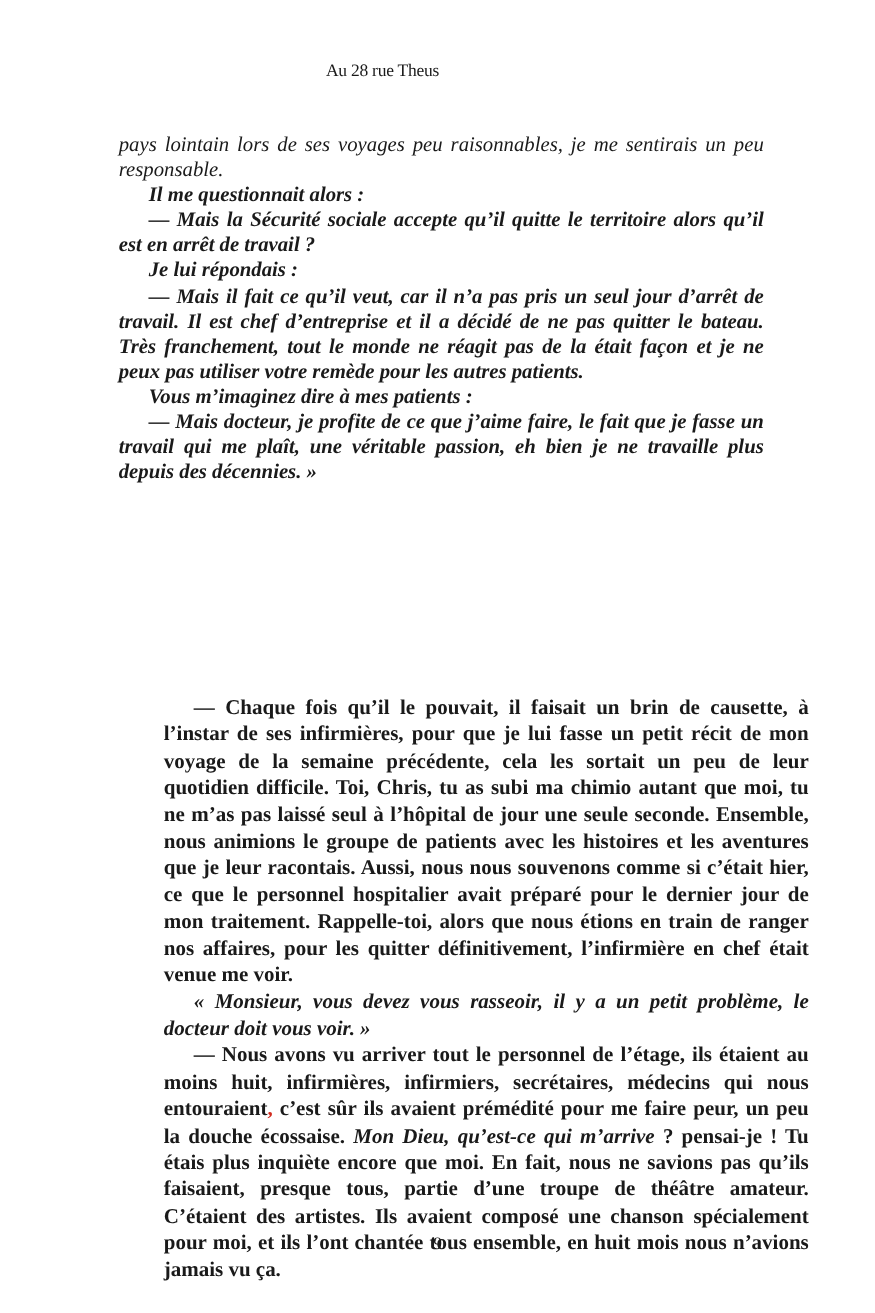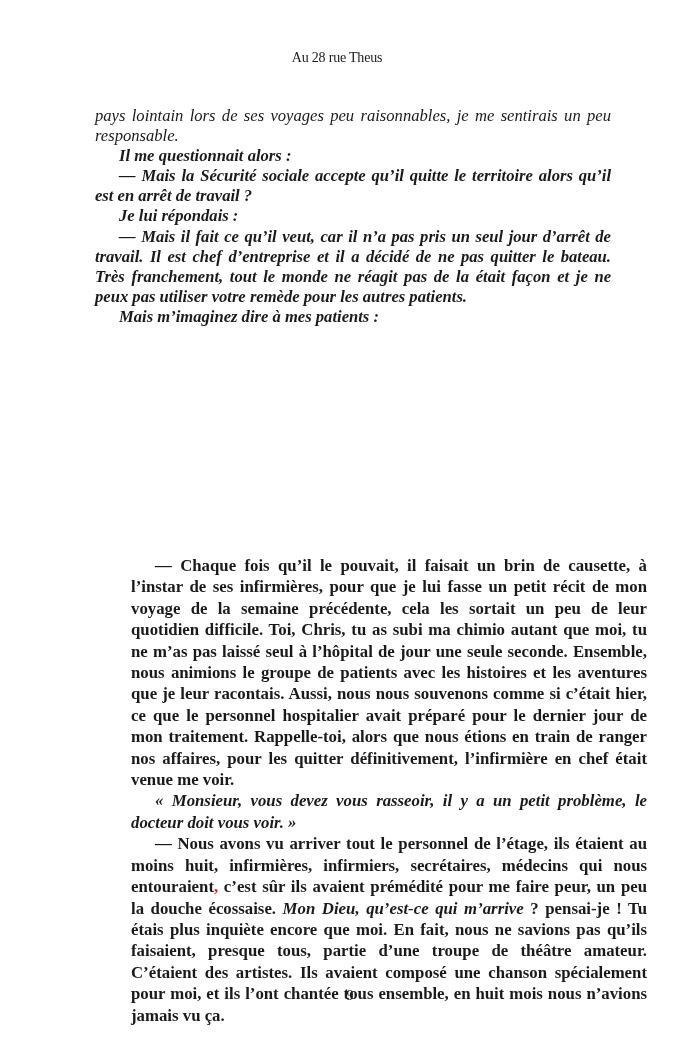--- a/index.html
+++ b/index.html
@@ -1,38 +1,39 @@
 <!DOCTYPE html>
 <html><head>
 <meta charset="utf-8">
 <style>
   html, body { margin: 0; padding: 0; background: #ffffff; }
   body { width: 700px; height: 1050px; position: relative; overflow: hidden; color: #1a1a1a; font-family: "Liberation Serif", "DejaVu Serif", serif; }
-  .running-head { position: absolute; top: 50px; left: 0; width: 612px; text-align: center; font-size: 14px; letter-spacing: -0.2px; padding-left: 31px; }
+  .running-head { position: absolute; top: 50px; left: 0; width: 612px; text-align: center; font-size: 14px; letter-spacing: -0.2px; }
   .text-block { position: absolute; left: 95px; width: 516px; font-size: 16.6px; text-align: justify; }
   .block1 { top: 106px; line-height: 20.1px; }
   .block2 { top: 555px; line-height: 21.4px; font-size: 16.8px; margin-left: 36px; }
   p { margin: 0; }
   .indent { text-indent: 24px; font-weight: bold; }
   .it { font-style: italic; }
   .red { color: #d22b1f; }
   .folio { position: absolute; top: 988px; left: 0; width: 700px; text-align: center; font-size: 14px; }
 </style>
 </head>
 <body>
 
 <div class="running-head">Au 28 rue Theus</div>
 
 <div class="text-block block1 it">
   <p>pays lointain lors de ses voyages peu raisonnables, je me sentirais un peu responsable.</p>
   <p class="indent">Il me questionnait alors :</p>
   <p class="indent">— Mais la Sécurité sociale accepte qu’il quitte le territoire alors qu’il est en arrêt de travail ?</p>
   <p class="indent">Je lui répondais :</p>
   <p class="indent">— Mais il fait ce qu’il veut, car il n’a pas pris un seul jour d’arrêt de travail. Il est chef d’entreprise et il a décidé de ne pas quitter le bateau. Très franchement, tout le monde ne réagit pas de la était façon et je ne peux pas utiliser votre remède pour les autres patients.</p>
-  <p class="indent">Mais m’imaginez dire à mes patients :</p>
+  <p class="indent">Vous m’imaginez dire à mes patients :</p>
+  <p class="indent">— Mais docteur, je profite de ce que j’aime faire, le fait que je fasse un travail qui me plaît, une véritable passion, eh bien je ne travaille plus depuis des décennies. »</p>
 </div>
 
 <div class="text-block block2">
   <p class="indent">— Chaque fois qu’il le pouvait, il faisait un brin de causette, à l’instar de ses infirmières, pour que je lui fasse un petit récit de mon voyage de la semaine précédente, cela les sortait un peu de leur quotidien difficile. Toi, Chris, tu as subi ma chimio autant que moi, tu ne m’as pas laissé seul à l’hôpital de jour une seule seconde. Ensemble, nous animions le groupe de patients avec les histoires et les aventures que je leur racontais. Aussi, nous nous souvenons comme si c’était hier, ce que le personnel hospitalier avait préparé pour le dernier jour de mon traitement. Rappelle-toi, alors que nous étions en train de ranger nos affaires, pour les quitter définitivement, l’infirmière en chef était venue me voir.</p>
   <p class="indent it">« Monsieur, vous devez vous rasseoir, il y a un petit problème, le docteur doit vous voir. »</p>
   <p class="indent"><span>— Nous avons vu arriver tout le personnel de l’étage, ils étaient au moins huit, infirmières, infirmiers, secrétaires, médecins qui nous entouraient</span><span class="red">,</span><span> c’est sûr ils avaient prémédité pour me faire peur, un peu la douche écossaise. </span><span class="it">Mon Dieu, qu’est-ce qui m’arrive</span><span> ? pensai-je ! Tu étais plus inquiète encore que moi. En fait, nous ne savions pas qu’ils faisaient, presque tous, partie d’une troupe de théâtre amateur. C’étaient des artistes. Ils avaient composé une chanson spécialement pour moi, et ils l’ont chantée tous ensemble, en huit mois nous n’avions jamais vu ça.</span></p>
 </div>
 
 <div class="folio">9</div>
 

